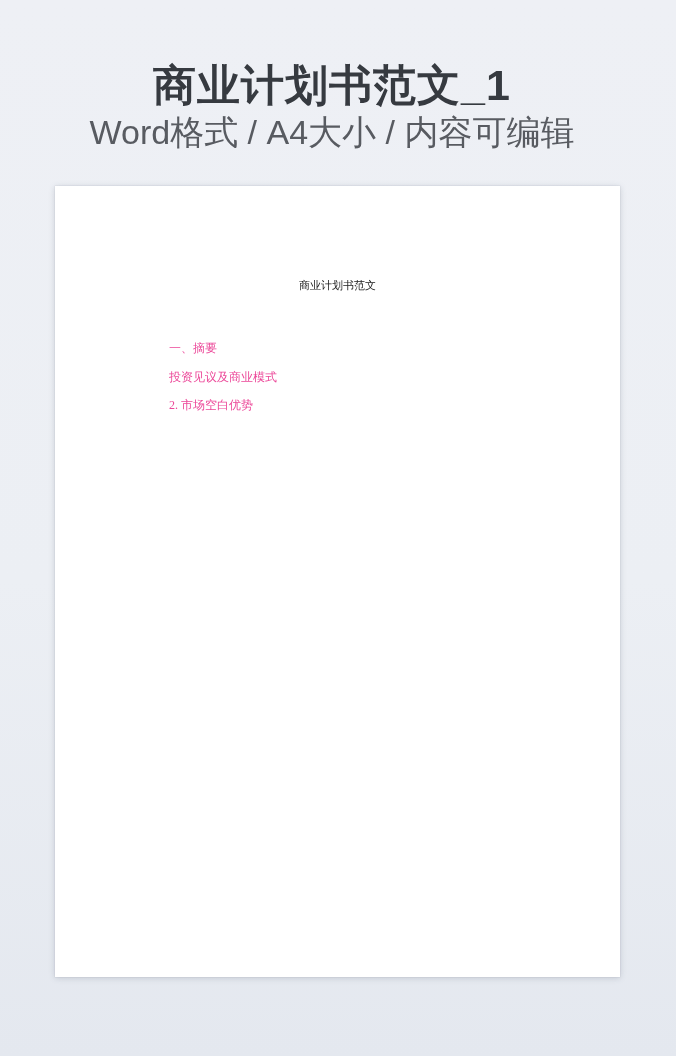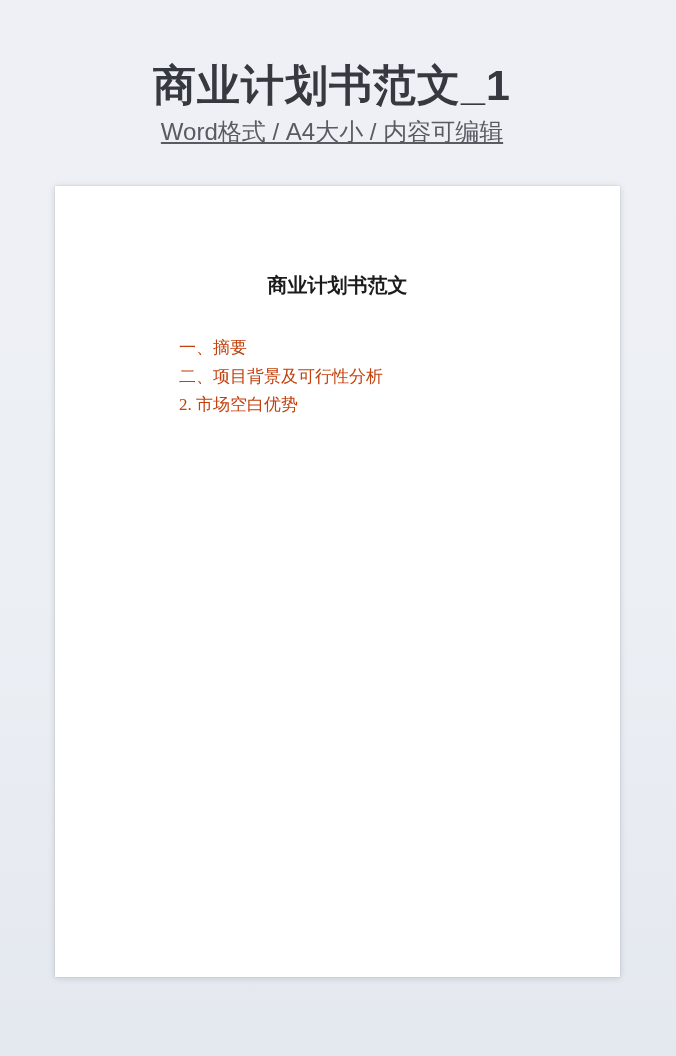--- a/index.html
+++ b/index.html
@@ -29,51 +29,50 @@
     margin: 0;
     font-size: 43px;
     line-height: 50px;
     font-weight: 900;
     letter-spacing: 1px;
     color: #363a40;
     font-family: "Liberation Sans", "DejaVu Sans", sans-serif;
   }
   .listing-subtitle {
     margin: 6px 0 0 0;
-    font-size: 24px;
+    font-size: 34px;
     line-height: 32px;
     font-weight: 400;
     color: #585b61;
-    text-decoration: underline;
   }
   .document-page {
     position: absolute;
     top: 186px;
     left: 55px;
     width: 565px;
     height: 791px;
     background: #ffffff;
     box-shadow: 0 1px 6px rgba(70, 80, 100, 0.22), 0 0 1px rgba(70, 80, 100, 0.25);
     box-sizing: border-box;
     padding: 88px 60px 0 90px;
   }
   .document-title {
     margin: 0 30px 5px 0;
     text-align: center;
-    font-size: 20px;
+    font-size: 11px;
     line-height: 23px;
-    font-weight: 700;
+    font-weight: 400;
     color: #1b1b1b;
     font-family: "Liberation Serif", serif;
   }
   .document-body {
     margin-top: 37px;
-    font-size: 17px;
+    font-size: 12px;
     line-height: 28.5px;
-    color: #c2410c;
+    color: #ec4899;
     font-family: "Liberation Serif", serif;
     text-align: justify;
   }
   .document-body p {
     margin: 0;
     text-indent: 2em;
   }
 </style>
 </head>
 <body>
@@ -82,18 +81,18 @@
 
   <div class="listing-header">
     <h1 class="listing-title">商业计划书范文_1</h1>
     <p class="listing-subtitle">Word格式 / A4大小 / 内容可编辑</p>
   </div>
 
   <div class="document-page">
     <h2 class="document-title">商业计划书范文</h2>
     <div class="document-body">
         <p>一、摘要</p>
-        <p>二、项目背景及可行性分析</p>
+        <p>投资见议及商业模式</p>
         <p>2. 市场空白优势</p>
       </div>
   </div>
 
 </div>
 
 </body></html>

